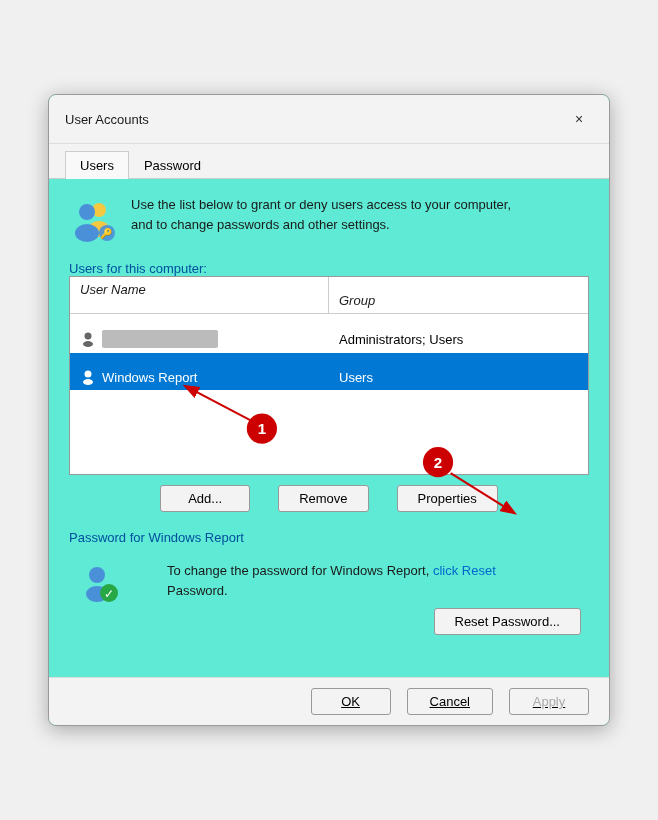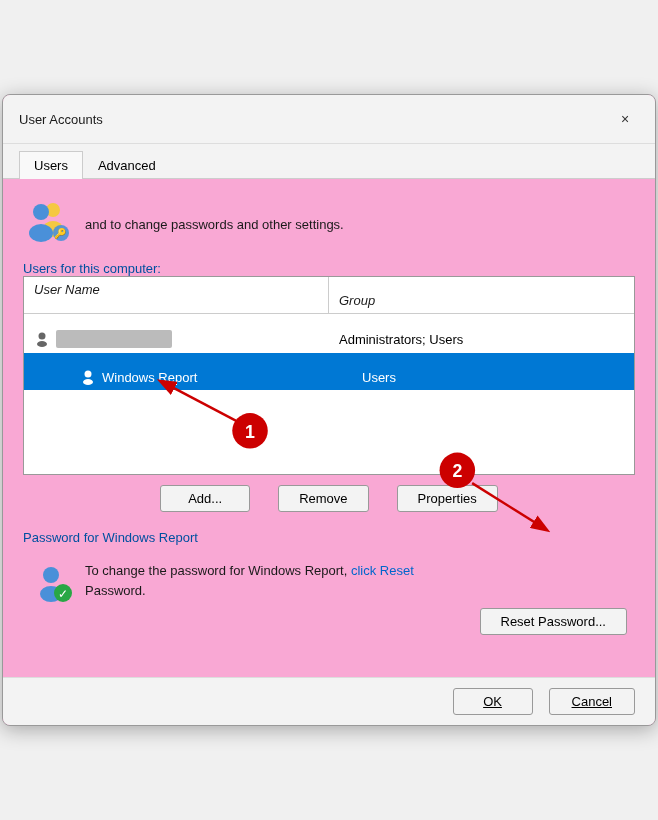--- a/index.html
+++ b/index.html
@@ -6,22 +6,22 @@
     body {
       font-family: 'Segoe UI', Tahoma, Geneva, Verdana, sans-serif;
       font-size: 13px;
       background: #f0f0f0;
       display: flex;
       justify-content: center;
       align-items: center;
       min-height: 100vh;
     }
     .dialog {
-      width: 654px;
-      background: #f9a8d4;
+      width: 562px;
+      background: #5eead4;
       border: 1px solid #999;
       border-radius: 8px;
       box-shadow: 0 4px 20px rgba(0,0,0,0.3);
       overflow: hidden;
     }
     .title-bar {
       background: #f3f3f3;
       border-bottom: 1px solid #ddd;
       padding: 10px 16px;
       display: flex;
@@ -115,21 +115,20 @@
     }
     .table-header-cell:last-child { border-right: none; margin-top: 11px; }
     .table-row {
       display: grid;
       grid-template-columns: 1fr 1fr;
       cursor: pointer;
     }
     .table-row.selected {
       background: #0078d4;
       color: white;
-      padding-left: 46px;
     }
     .table-cell {
       padding: 5px 10px;
       font-size: 13px;
       display: flex;
       align-items: center;
       gap: 6px;
       margin-top: 11px;
     }
     .table-cell-icon {
@@ -177,20 +176,21 @@
       gap: 12px;
       padding: 8px;
     }
     .password-icon {
       width: 42px;
       height: 42px;
       flex-shrink: 0;
     }
     .password-text-area {
       flex: 1;
+      margin-left: 36px;
     }
     .password-text {
       font-size: 13px;
       color: #1a1a1a;
       line-height: 1.5;
       margin-bottom: 8px;
     }
     .reset-btn-row {
       display: flex;
       justify-content: flex-end;
@@ -237,42 +237,42 @@
 
 <div class="dialog">
 
   <div class="title-bar">
     <span class="title-bar-text">User Accounts</span>
     <button class="close-btn">×</button>
   </div>
 
   <div class="tabs">
     <div class="tab active">Users</div>
-    <div class="tab">Advanced</div>
+    <div class="tab">Password</div>
   </div>
 
   <div class="content">
 
     <div class="info-section">
       <div class="info-icon">
         
         <svg viewBox="0 0 48 48" xmlns="http://www.w3.org/2000/svg">
 
           <circle cx="30" cy="15" r="7" fill="#f5c842"></circle>
           <ellipse cx="30" cy="34" rx="10" ry="8" fill="#f5c842"></ellipse>
 
           <circle cx="18" cy="17" r="8" fill="#4a90d9"></circle>
           <ellipse cx="18" cy="38" rx="12" ry="9" fill="#4a90d9"></ellipse>
 
           <circle cx="38" cy="38" r="8" fill="#4a90d9" opacity="0.9"></circle>
           <text x="38" y="42" text-anchor="middle" font-size="10" fill="white">🔑</text>
         </svg>
       </div>
       <div class="info-text">
-        <br>
+        <span>Use the list below to grant or deny users access to your computer,</span><br>
         <span>and to change passwords and other settings.</span>
       </div>
     </div>
 
     <div class="section-label">Users for this computer:</div>
 
     <div class="user-table-wrapper" style="position:relative; margin-bottom:10px;">
       <div class="user-table-container">
         <div class="table-header">
           <div class="table-header-cell">User Name</div>
@@ -353,14 +353,15 @@
           </div>
         </div>
       </div>
     </div>
 
   </div>
 
   <div class="footer">
     <button class="footer-btn">OK</button>
     <button class="footer-btn">Cancel</button>
+    <button class="footer-btn disabled">Apply</button>
   </div>
 </div>
 
 </body></html>

